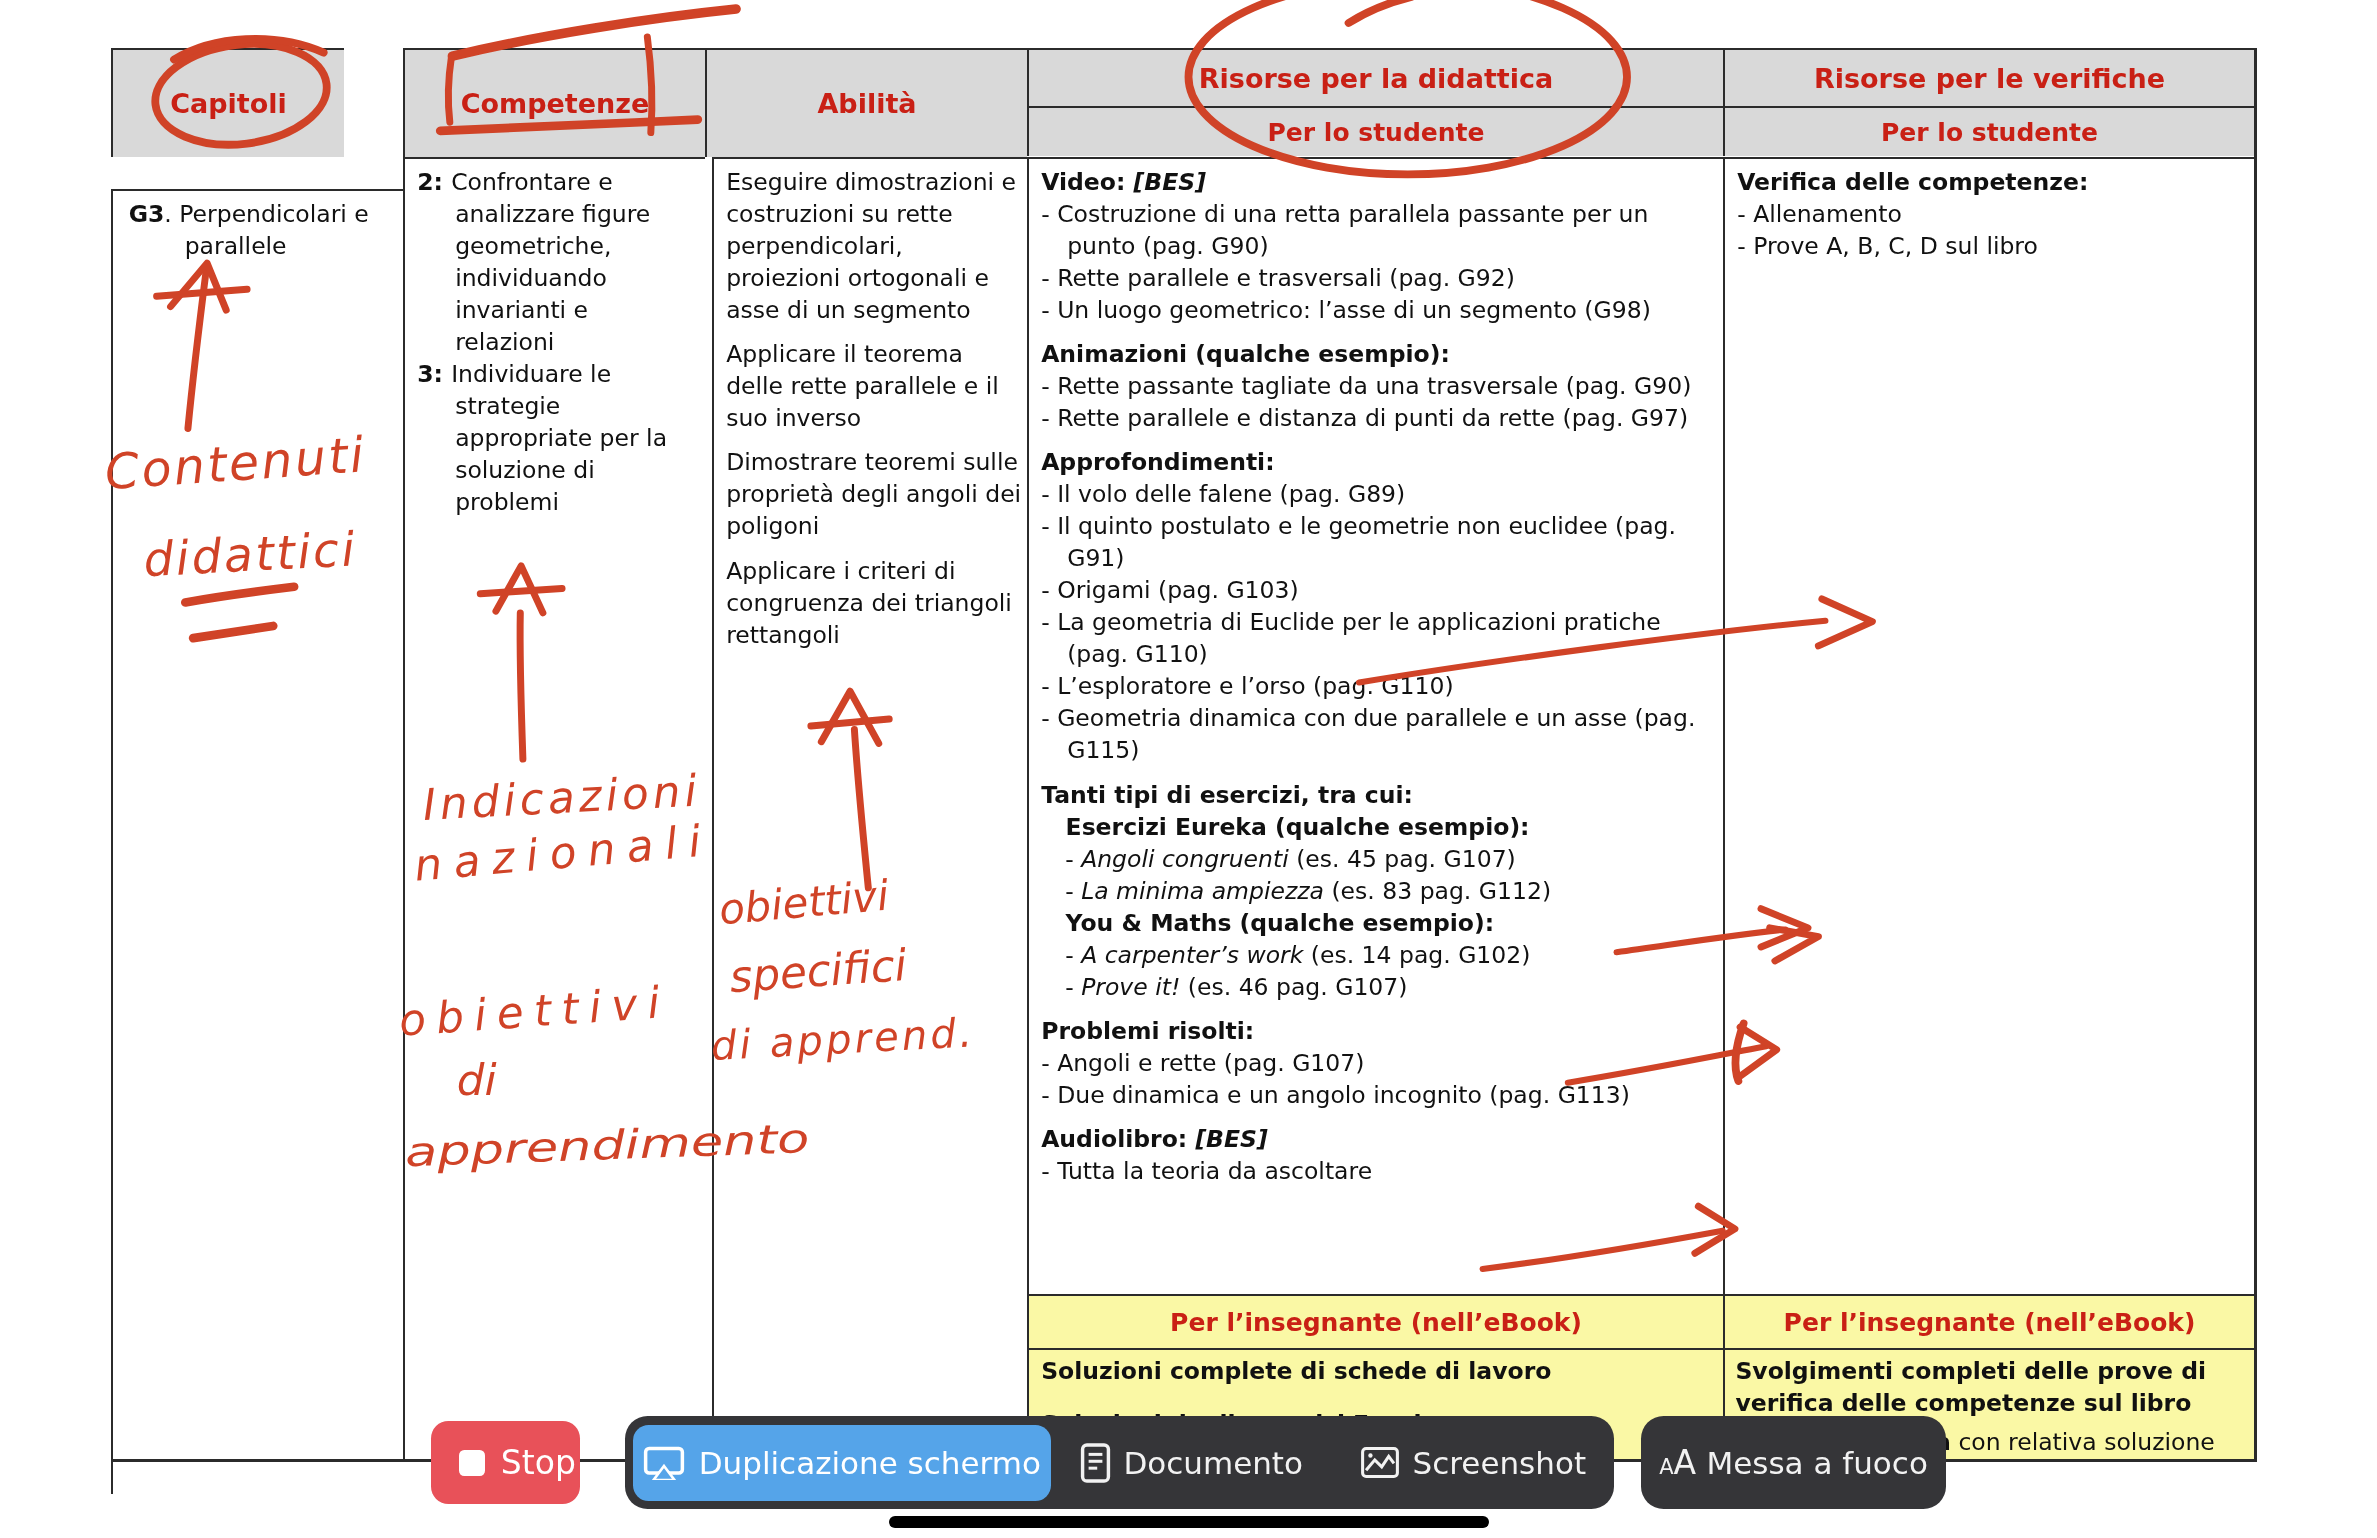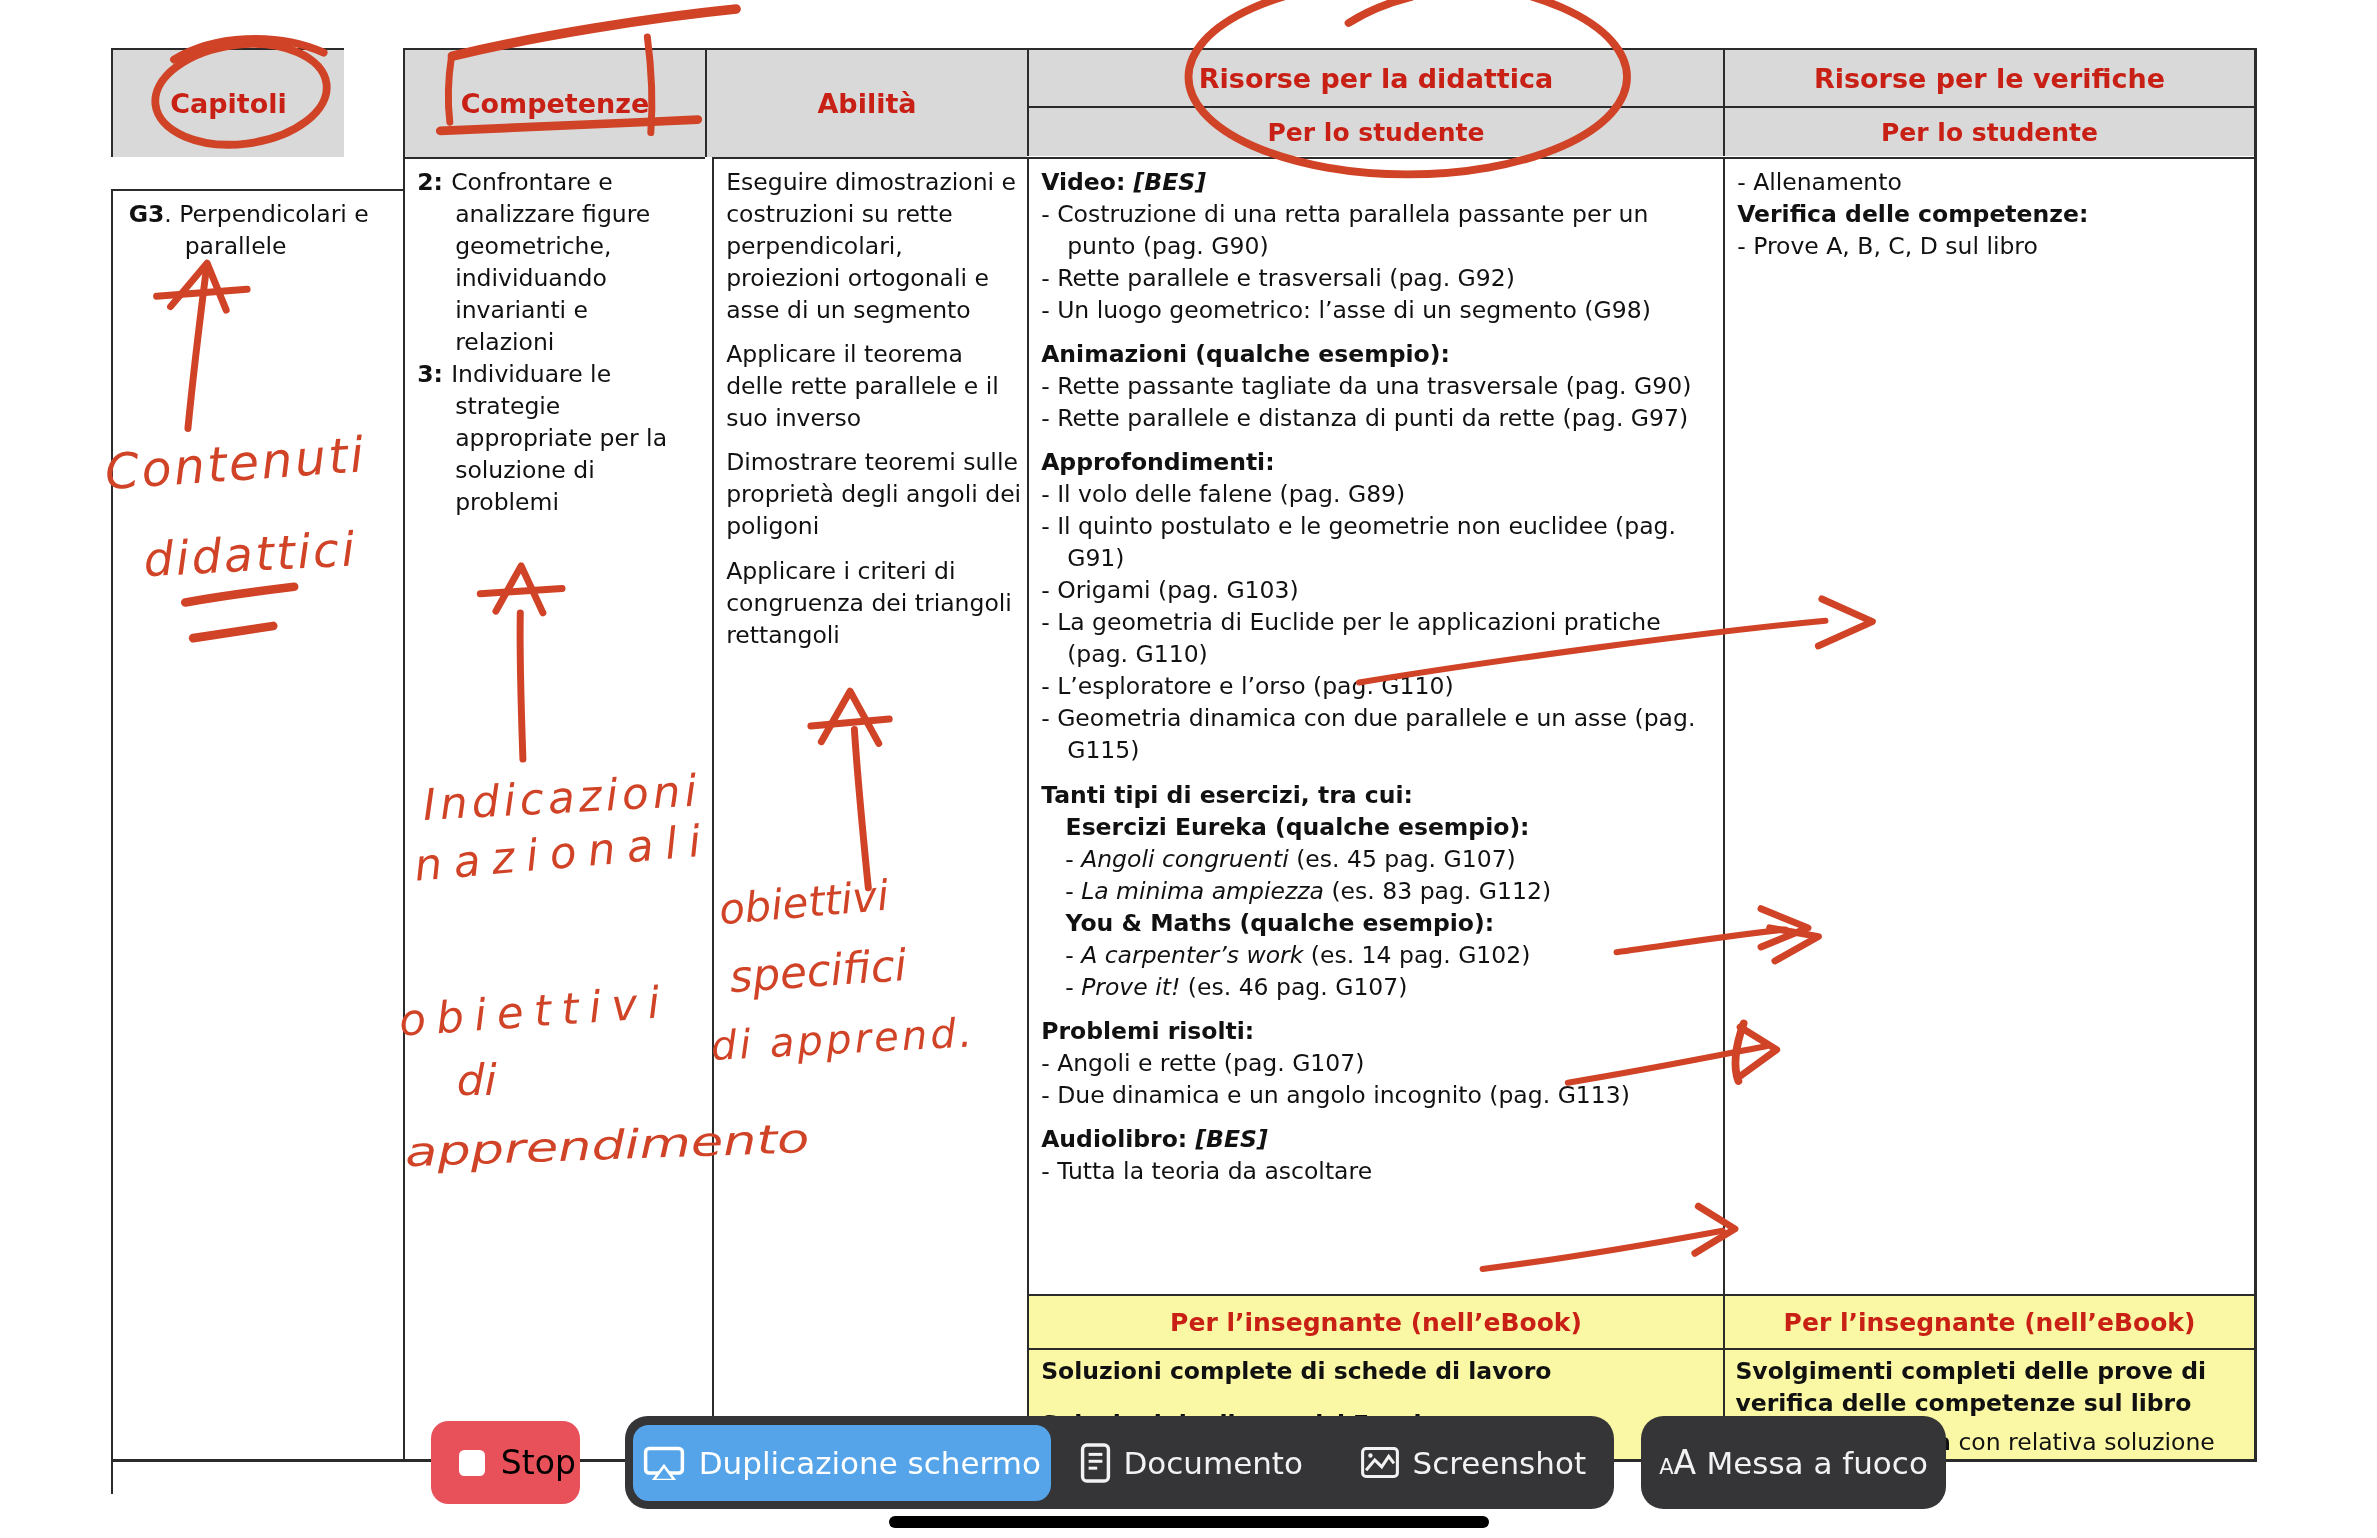--- a/index.html
+++ b/index.html
@@ -45,21 +45,21 @@
   .edge-bottom{left:111px;top:1459px;width:2145px;height:2.6px;}
 
   
   .ink{position:absolute;left:0;top:0;z-index:5;pointer-events:none;}
   .pen{stroke:var(--pen);fill:none;stroke-linecap:round;stroke-linejoin:round;}
   .hw{fill:var(--pen);font-family:"DejaVu Sans","Liberation Sans",sans-serif;font-style:italic;}
 
   
   .toolbar-piece{position:absolute;z-index:10;box-sizing:border-box;}
   .stop-btn{left:431px;top:1421px;width:149px;height:83px;background:var(--stop);border-radius:17.4px;
-            display:flex;align-items:center;justify-content:center;gap:15.7px;color:#000000;font-size:33px;padding-left:24px;}
+            display:flex;align-items:center;justify-content:center;gap:15.7px;color:#ffffff;font-size:33px;padding-left:24px;}
   .stop-square{width:26px;height:26px;background:#fff;border-radius:5.2px;}
   .dark-panel{left:625px;top:1416px;width:989px;height:93px;background:var(--dark);border-radius:22.6px;
               display:flex;align-items:center;}
   .mirror-btn{margin-left:7.8px;width:418px;height:76px;background:var(--blue);border-radius:15.7px;
               display:flex;align-items:center;justify-content:center;gap:14px;color:#fff;font-size:31px;}
   .tb-btn{display:flex;align-items:center;gap:12.2px;color:#f2f2f2;font-size:31px;justify-content:center;flex:1;}
   .focus-panel{left:1641px;top:1416px;width:305px;height:93px;background:var(--dark);border-radius:22.6px;
                display:flex;align-items:center;justify-content:center;gap:10.4px;color:#f2f2f2;font-size:31px;}
   .aa-small{font-size:21px;} .aa-big{font-size:33px;}
   .home-indicator{position:absolute;z-index:11;left:889px;top:1516px;width:600px;height:12.2px;border-radius:7px;background:#000;}
@@ -114,22 +114,22 @@
         <div class="ln" style="padding-left: 24.4px;"><span class="b">You &amp; Maths (qualche esempio):</span></div>
         <div class="ln" style="padding-left: 50px; text-indent: -26px;"><span>- </span><span class="i">A carpenter’s work</span><span> (es. 14 pag. G102)</span></div>
         <div class="ln" style="padding-left: 50px; text-indent: -26px;"><span>- </span><span class="i">Prove it!</span><span> (es. 46 pag. G107)</span></div>
         <div class="ln" style="margin-top: 12.2px;"><span class="b">Problemi risolti:</span></div>
         <div class="ln" style="padding-left: 26px; text-indent: -26px;"><span>- Angoli e rette (pag. G107)</span></div>
         <div class="ln" style="padding-left: 26px; text-indent: -26px;"><span>- Due dinamica e un angolo incognito (pag. G113)</span></div>
         <div class="ln" style="margin-top: 12.2px;"><span class="b">Audiolibro: </span><span class="b i">[BES]</span></div>
         <div class="ln" style="padding-left: 26px; text-indent: -26px;"><span>- Tutta la teoria da ascoltare</span></div>
       </div>
     <div class="cell body-text pad c-verifiche">
+        <div class="ln"><span class="b">Verifica delle competenze:</span></div>
         <div class="ln" style="padding-left: 26px; text-indent: -26px;"><span>- Allenamento</span></div>
-        <div class="ln"><span class="b">Verifica delle competenze:</span></div>
         <div class="ln" style="padding-left: 26px; text-indent: -26px;"><span>- Prove A, B, C, D sul libro</span></div>
       </div>
 
     <div class="cell ycell ytitle c-ins-title-l">Per l’insegnante (nell’eBook)</div>
     <div class="cell ycell ytitle c-ins-title-r">Per l’insegnante (nell’eBook)</div>
     <div class="cell ycell body-text c-ins-l">
         <div class="ln"><span class="b">Soluzioni complete di schede di lavoro</span></div>
         <div class="ln" style="margin-top: 21px;"><span class="b">Soluzioni degli esercizi Eureka</span></div>
       </div>
     <div class="cell ycell body-text c-ins-r">

